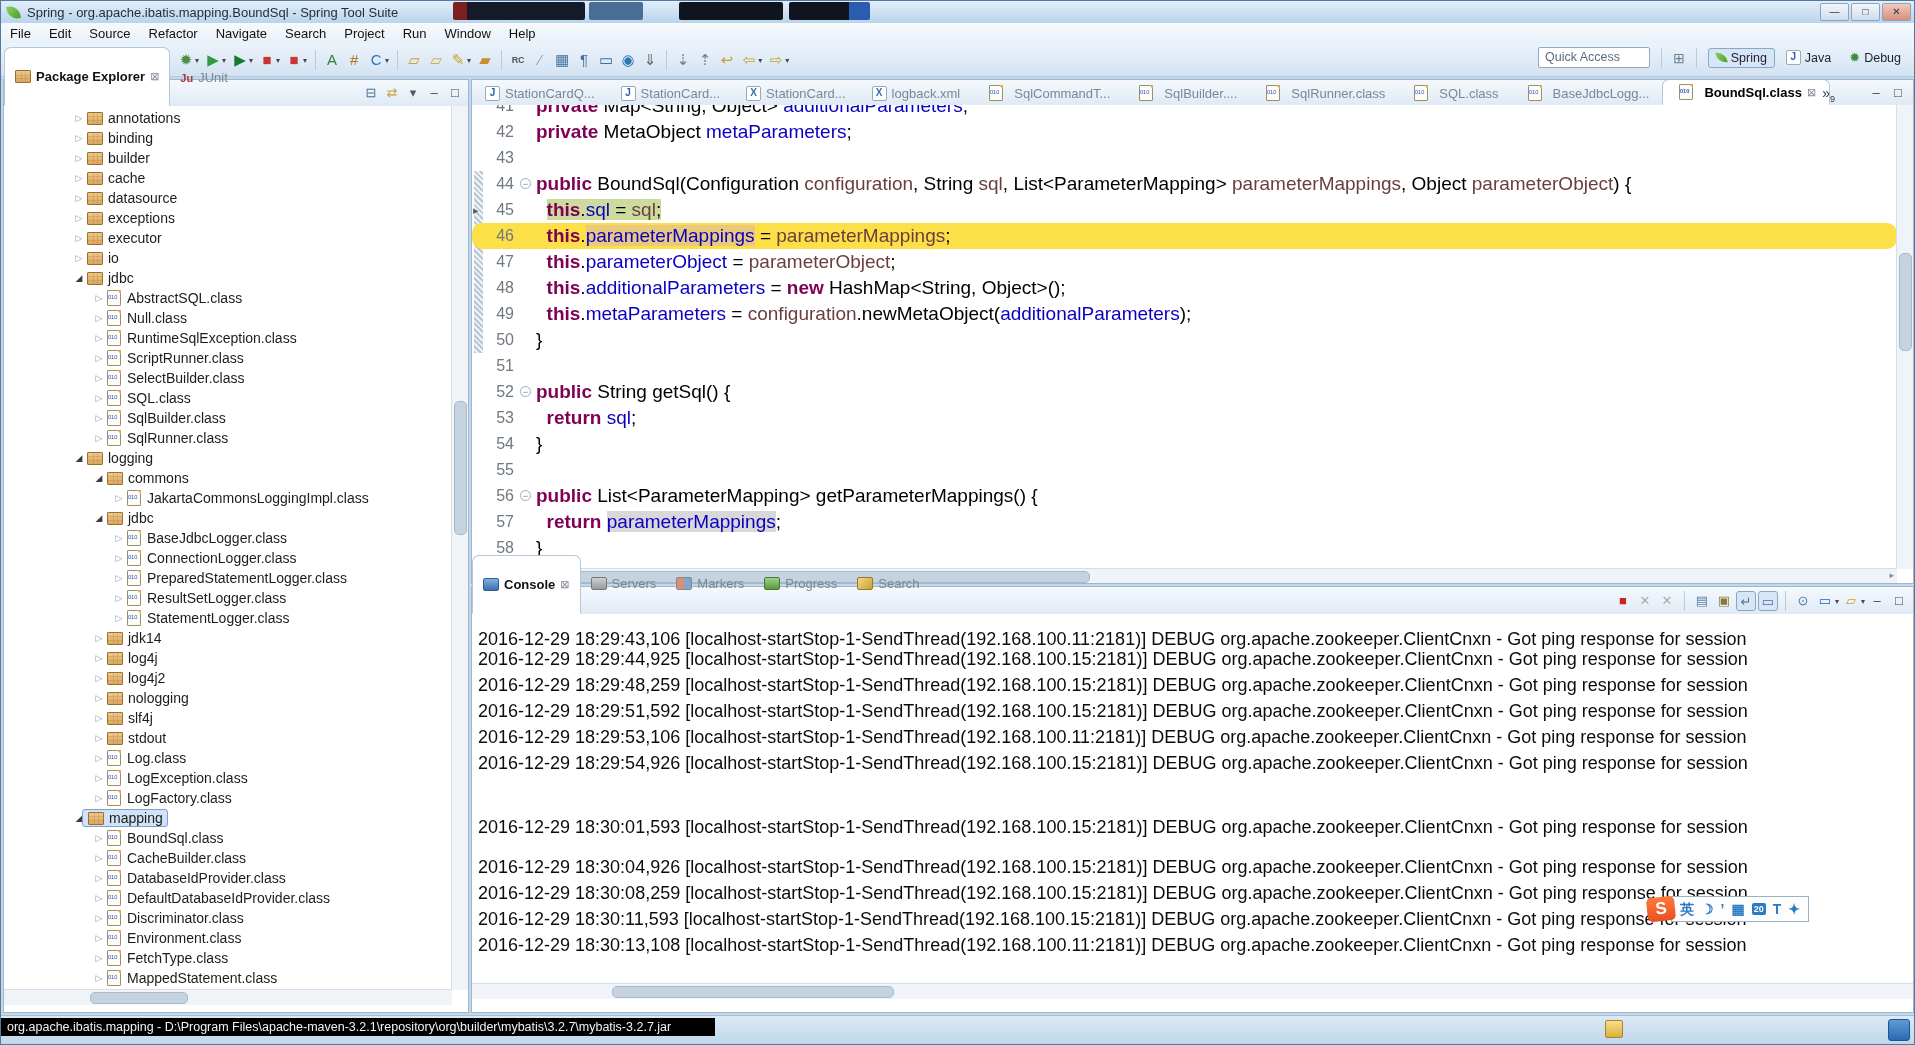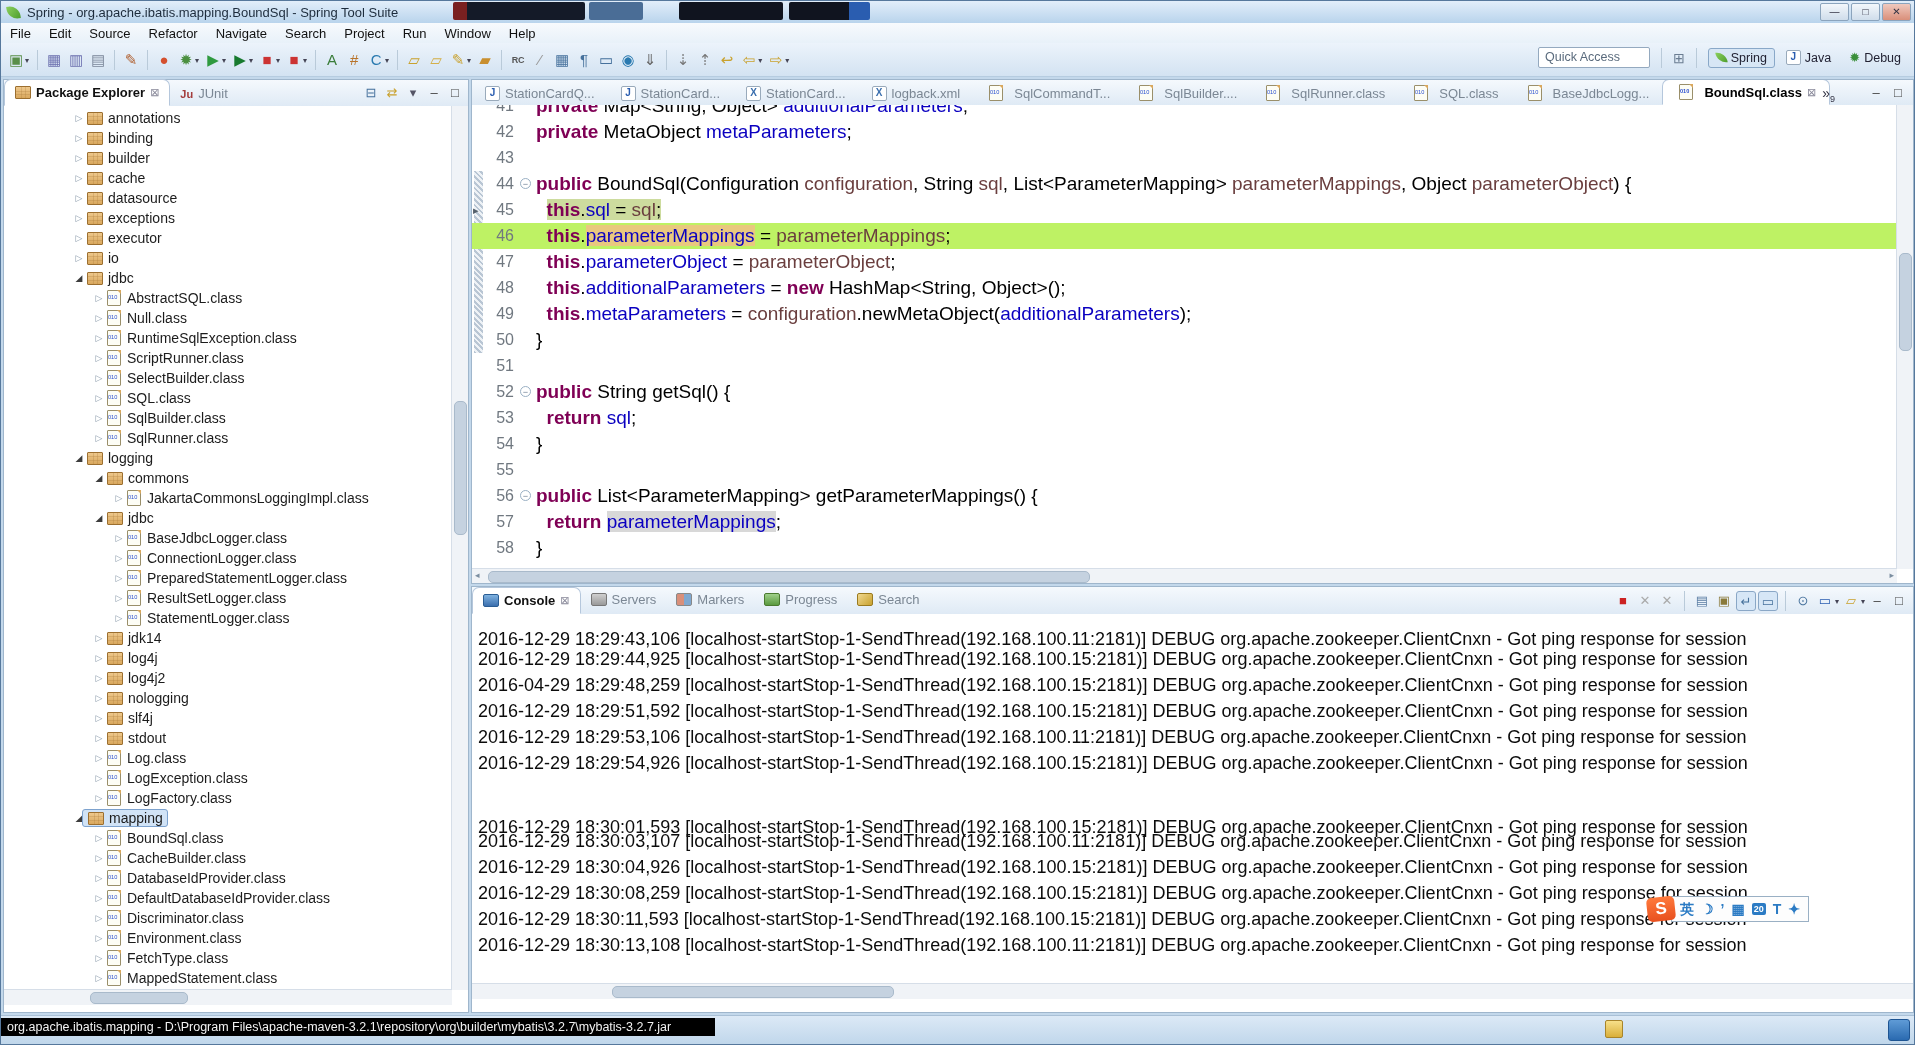--- a/index.html
+++ b/index.html
@@ -33,21 +33,21 @@
     font-size:12.5px;color:#5a6b7d;line-height:19px;padding-left:6px;}
   .persp-btn{display:flex;align-items:center;gap:4px;font-size:12.5px;color:#223;padding:2px 7px;border-radius:3px;}
   .persp-btn.active{background:#d7e6f5;border:1px solid #89a8c8;}
   .pj{display:inline-block;width:13px;height:13px;background:#fff;border:1px solid #9ab;
     color:#2a5db0;font-weight:bold;font-size:10px;text-align:center;line-height:12px;border-radius:2px;}
   .pbug{color:#3a8f3a;font-size:13px;}
   .open-persp{font-size:14px;color:#6b7d92;}
   
   .panel-tabs{position:absolute;left:0;top:0;right:0;height:26px;
     background:linear-gradient(#f5f9fd,#dfeaf5);border-bottom:1px solid #b5c7dc;display:flex;align-items:flex-end;}
-  .ptab{display:flex;align-items:center;gap:5px;height:25px;padding:0 10px;font-size:13px;color:#7b8794;}
+  .ptab{display:flex;align-items:center;gap:5px;height:25px;padding:16px 10px;font-size:13px;color:#7b8794;}
   .ptab.active{background:#fff;border:1px solid #b5c7dc;border-bottom:1px solid #fff;
     border-radius:7px 7px 0 0;color:#111;font-weight:bold;}
   .tab-close{font-size:11px;color:#889;font-weight:normal;}
   .hdr-icons{position:absolute;top:4px;display:flex;align-items:center;gap:3px;}
   .hdr-ic{font-size:13px;width:18px;height:18px;text-align:center;line-height:18px;}
   
   #explorer{position:absolute;left:2px;top:78px;width:466px;height:934px;background:#fff;
     border:1px solid #9fb6cc;box-sizing:border-box;}
   #tree{position:absolute;left:0;top:26px;right:16px;bottom:22px;overflow:hidden;background:#fff;}
   .trow{position:absolute;left:0;right:0;height:20px;display:flex;align-items:center;font-size:14px;color:#1c1c1c;white-space:nowrap;}
@@ -85,21 +85,21 @@
     font-size:10px;font-weight:bold;text-align:center;line-height:12px;flex:none;}
   .ticon.java{color:#2a5db0;}
   .ticon.xml{color:#3a6fae;}
   #tab-chevron{position:absolute;right:78px;top:5px;font-size:14px;color:#334;}
   #tab-chevron sub{font-size:9px;}
   #editor-hdr-icons{position:absolute;right:6px;top:4px;display:flex;gap:4px;}
   #code-region{position:absolute;left:0;top:25px;right:16px;height:467px;overflow:hidden;background:#fff;}
   .range-hatch{position:absolute;left:2px;top:66px;width:9px;height:182px;
     background:repeating-linear-gradient(45deg,#b9c6d4 0 2px,#eef2f6 2px 4px);}
   .cl{position:absolute;left:0;right:0;height:26px;}
-  .cl.current{background:#bef264;}
+  .cl.current{background:#fde047;border-radius:10px;}
   .cl .ln{position:absolute;left:8px;width:34px;text-align:right;font-size:16px;color:#707880;line-height:26px;}
   .cl .fold{position:absolute;left:48px;top:7px;width:11px;height:11px;border:1px solid #9ab0c4;border-radius:50%;
     font-size:9px;line-height:10px;text-align:center;color:#6b7d92;background:#fff;box-sizing:border-box;}
   .cl .codetxt{position:absolute;left:64px;right:0;white-space:pre;font-size:19px;line-height:26px;}
   .gut-arrow{position:absolute;left:1px;top:0;font-size:11px;color:#55606b;line-height:26px;}
   .c-kw{color:#7f0055;font-weight:bold;}
   .c-fld{color:#0b00c0;}
   .c-prm{color:#6a3e3e;}
   .c-pln{color:#000;}
   .hg{background:#cddc9e;}
@@ -781,26 +781,25 @@
         <span class="ct-ic" style="color: rgb(42, 93, 176);">▭</span>
         <span class="ct-dd">▾</span>
         <span class="ct-ic" style="color: rgb(201, 162, 47);">▱</span>
         <span class="ct-dd">▾</span>
         <span class="ct-ic" style="color: rgb(68, 68, 68);">–</span>
         <span class="ct-ic" style="color: rgb(68, 68, 68);">□</span>
       </div>
     <div id="console-log">
         <div class="con-line" style="top: 12px;">2016-12-29 18:29:43,106 [localhost-startStop-1-SendThread(192.168.100.11:2181)] DEBUG org.apache.zookeeper.ClientCnxn - Got ping response for session</div>
         <div class="con-line" style="top: 32px;">2016-12-29 18:29:44,925 [localhost-startStop-1-SendThread(192.168.100.15:2181)] DEBUG org.apache.zookeeper.ClientCnxn - Got ping response for session</div>
-        <div class="con-line" style="top: 58px;">2016-04-29 18:29:48,259 [localhost-startStop-1-SendThread(192.168.100.15:2181)] DEBUG org.apache.zookeeper.ClientCnxn - Got ping response for session</div>
+        <div class="con-line" style="top: 58px;">2016-12-29 18:29:48,259 [localhost-startStop-1-SendThread(192.168.100.15:2181)] DEBUG org.apache.zookeeper.ClientCnxn - Got ping response for session</div>
         <div class="con-line" style="top: 84px;">2016-12-29 18:29:51,592 [localhost-startStop-1-SendThread(192.168.100.15:2181)] DEBUG org.apache.zookeeper.ClientCnxn - Got ping response for session</div>
         <div class="con-line" style="top: 110px;">2016-12-29 18:29:53,106 [localhost-startStop-1-SendThread(192.168.100.11:2181)] DEBUG org.apache.zookeeper.ClientCnxn - Got ping response for session</div>
         <div class="con-line" style="top: 136px;">2016-12-29 18:29:54,926 [localhost-startStop-1-SendThread(192.168.100.15:2181)] DEBUG org.apache.zookeeper.ClientCnxn - Got ping response for session</div>
         <div class="con-line" style="top: 200px;">2016-12-29 18:30:01,593 [localhost-startStop-1-SendThread(192.168.100.15:2181)] DEBUG org.apache.zookeeper.ClientCnxn - Got ping response for session</div>
-        <div class="con-line" style="top: 214px;">2016-12-29 18:30:03,107 [localhost-startStop-1-SendThread(192.168.100.11:2181)] DEBUG org.apache.zookeeper.ClientCnxn - Got ping response for session</div>
         <div class="con-line" style="top: 240px;">2016-12-29 18:30:04,926 [localhost-startStop-1-SendThread(192.168.100.15:2181)] DEBUG org.apache.zookeeper.ClientCnxn - Got ping response for session</div>
         <div class="con-line" style="top: 266px;">2016-12-29 18:30:08,259 [localhost-startStop-1-SendThread(192.168.100.15:2181)] DEBUG org.apache.zookeeper.ClientCnxn - Got ping response for session</div>
         <div class="con-line" style="top: 292px;">2016-12-29 18:30:11,593 [localhost-startStop-1-SendThread(192.168.100.15:2181)] DEBUG org.apache.zookeeper.ClientCnxn - Got ping response for session</div>
         <div class="con-line" style="top: 318px;">2016-12-29 18:30:13,108 [localhost-startStop-1-SendThread(192.168.100.11:2181)] DEBUG org.apache.zookeeper.ClientCnxn - Got ping response for session</div>
       </div>
     <div class="hscroll">
       <div class="hthumb" style="left:140px;width:280px;"></div>
     </div>
   </div>
 

